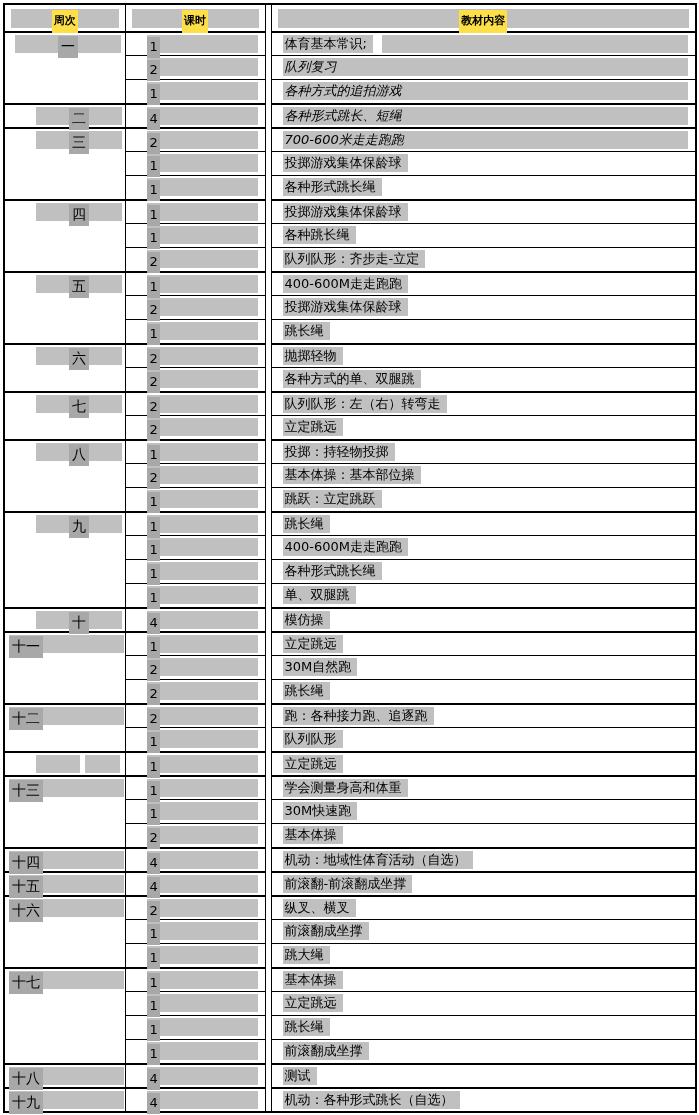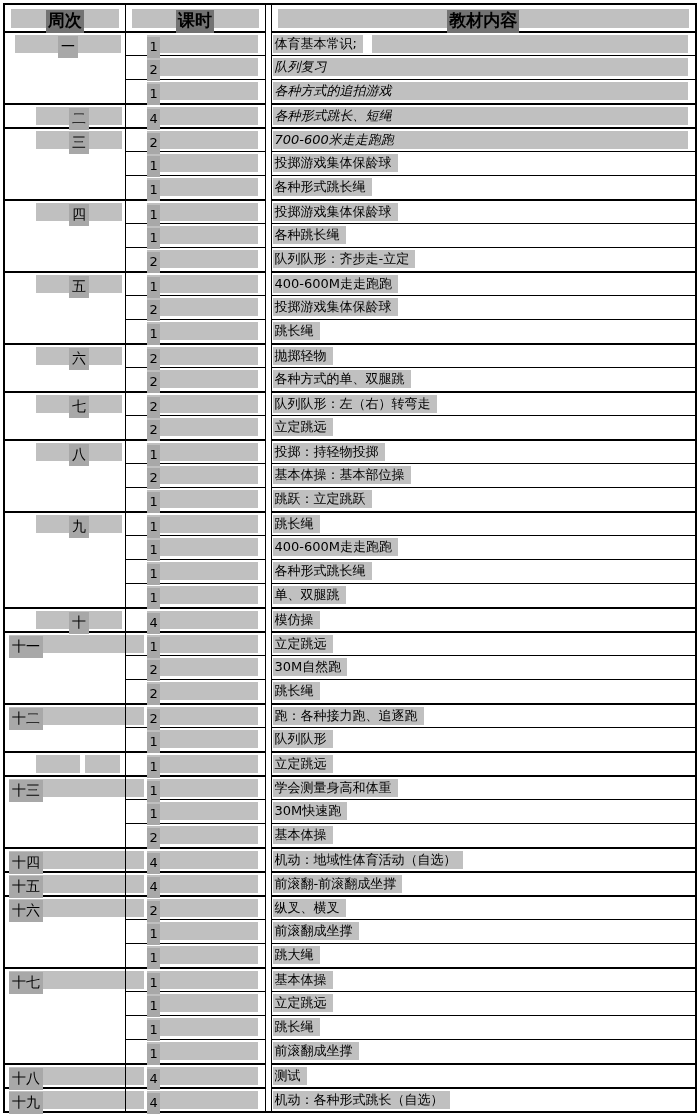--- a/index.html
+++ b/index.html
@@ -37,22 +37,22 @@
   th.gap-h    { border-left: 1px solid #000; border-right: 1px solid #000; border-bottom: hidden; background: #fff; }
   .header-bar {
     height: 19px;
     background: #c0c0c0;
     margin: 0 6px;
     display: flex;
     align-items: center;
     justify-content: center;
   }
   .header-label {
-    background: #737373;
-    font-size: 17px;
+    background: #fde047;
+    font-size: 11px;
     line-height: 15px;
     padding: 3px 2px 5px 2px;
     position: relative;
     top: 3px;
     white-space: nowrap;
   }
 
   
   tbody td { border-top: 1px solid #000; height: 23px; }
   tbody tr.group-start td { border-top: 2px solid #000; height: 22px; }
@@ -69,21 +69,21 @@
   
   .week-bar {
     height: 18px;
     background: #c0c0c0;
     margin-top: 2px;
     display: flex;
     align-items: center;
   }
   .week-bar.v-wide   { width: 106px; margin-left: 10px; justify-content: center; }
   .week-bar.v-center { width: 86px;  margin-left: 31px; justify-content: center; }
-  .week-bar.v-left   { width: 135px; margin-left: 4px;  justify-content: flex-start; }
+  .week-bar.v-left   { width: 115px; margin-left: 4px;  justify-content: flex-start; }
   .week-bar.v-blank  { width: 84px;  margin-left: 31px; background: transparent; justify-content: flex-start; }
   .week-bar.v-blank .seg { background: #c0c0c0; height: 18px; display: inline-block; }
   .week-bar.v-blank .seg1 { width: 44px; margin-right: 5px; }
   .week-bar.v-blank .seg2 { width: 35px; }
   .week-label {
     background: #a8a8a8;
     font-size: 14px;
     line-height: 14px;
     padding: 3px 3px 5px 3px;
     position: relative;
@@ -104,21 +104,21 @@
   .hours-num {
     background: #a8a8a8;
     font-size: 13px;
     line-height: 13px;
     padding: 3px 2px 5px 3px;
     position: relative;
     top: 3px;
   }
 
   
-  td.content-cell { padding-left: 1px; }
+  td.content-cell { padding-left: 11px; }
   .content-wrap { display: flex; align-items: center; margin-top: 2px; }
   .content-hl {
     background: #c0c0c0;
     height: 18px;
     line-height: 18px;
     font-size: 13px;
     padding: 0 6px 0 2px;
     white-space: nowrap;
   }
   .content-hl.full { flex: 1 1 auto; margin-right: 7px; font-style: italic; }

